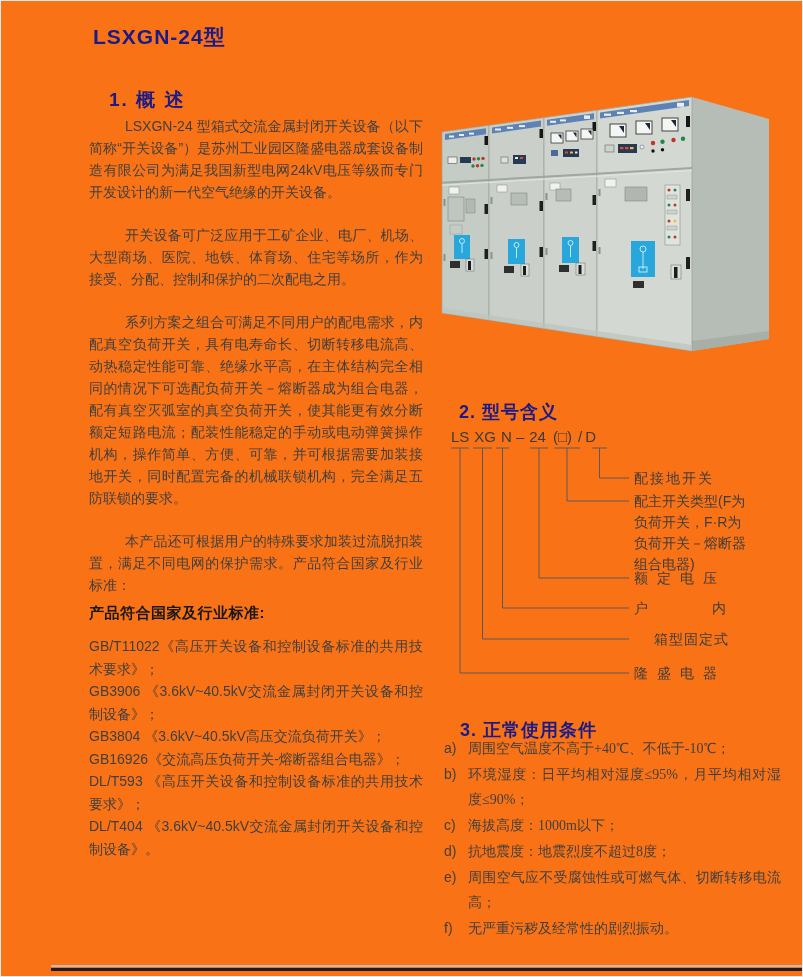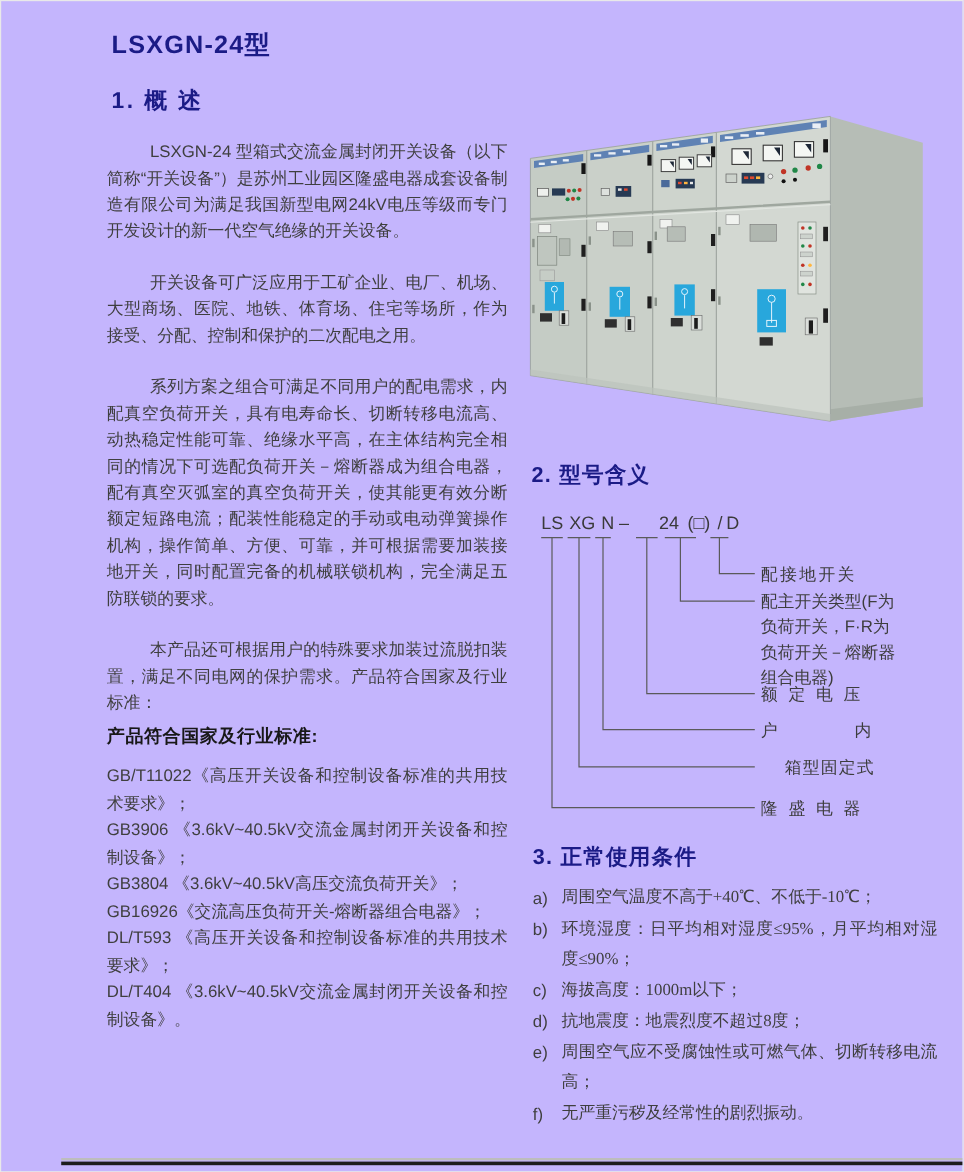--- a/index.html
+++ b/index.html
@@ -1,46 +1,46 @@
 <!DOCTYPE html>
 <html><head>
 <meta charset="utf-8">
 <style>
   html,body { margin:0; padding:0; background:#f2f2f2; }
   .page {
     position:relative; width:803px; height:977px; margin:0 auto;
-    background:#c4b5fd; overflow:hidden; box-sizing:border-box;
+    background:#f97316; overflow:hidden; box-sizing:border-box;
     border:1px solid #e9e9e9;
     font-family:"Liberation Sans","DejaVu Sans",sans-serif;
     color:#3f3f3f;
   }
   .doc-title { position:absolute; left:92px; top:22px; margin:0;
     font-size:21px; font-weight:bold; color:#1b1b86; letter-spacing:1px; }
-  .sec { position:absolute; margin:0; font-weight:bold; color:#1b1b86; white-space:nowrap; }
+  .sec { position:absolute; margin:16px; font-weight:bold; color:#1b1b86; white-space:nowrap; }
   .s1 { left:92px; top:70px;  font-size:19px; letter-spacing:2px; }
   .s2 { left:442px; top:383px; font-size:18px; letter-spacing:1px; }
   .s3 { left:443px; top:701px; font-size:18px; letter-spacing:1px; }
 
   .col-left { position:absolute; left:88px; top:114px; width:334px;
     font-size:14px; line-height:22px; text-align:justify; }
   .col-left p { margin:0 0 21px 0; text-indent:36px; }
 
   .std-head { position:absolute; left:88px; top:603px; font-size:15px;
     font-weight:bold; color:#181818; letter-spacing:0.5px; }
   .std-list { position:absolute; left:88px; top:634px; width:334px;
     font-size:14px; line-height:22.5px; text-align:justify; }
   .std-list p { margin:0; }
 
   .photo { position:absolute; left:428px; top:88px; width:367px; height:287px; }
 
   .model-code { position:absolute; left:450px; top:427px; font-size:15px;
     color:#3a3a3a; white-space:nowrap; }
   .model-code span { display:inline-block; }
   .mt1 { margin-left:5px; } .mt2 { margin-left:5px; } .mt3 { margin-left:4px; }
-  .mt4 { margin-left:25px; } .mt5 { margin-left:7px; } .mt6 { margin-left:6px; }
+  .mt4 { margin-left:5px; } .mt5 { margin-left:7px; } .mt6 { margin-left:6px; }
   .mt7 { margin-left:3px; }
 
   .diagram { position:absolute; left:440px; top:425px; width:362px; height:268px; }
   .diagram svg { position:absolute; left:0; top:0; }
   .dlabel { position:absolute; left:193px; font-size:14px; color:#3d3d3d; white-space:nowrap; }
   .lbl-d   { top:44px;  letter-spacing:2px; }
   .lbl-box { top:65px;  line-height:21px; }
   .lbl-box div { white-space:nowrap; }
   .lbl-24  { top:144px; letter-spacing:9px; }
   .lbl-n   { top:174px; letter-spacing:64px; }

